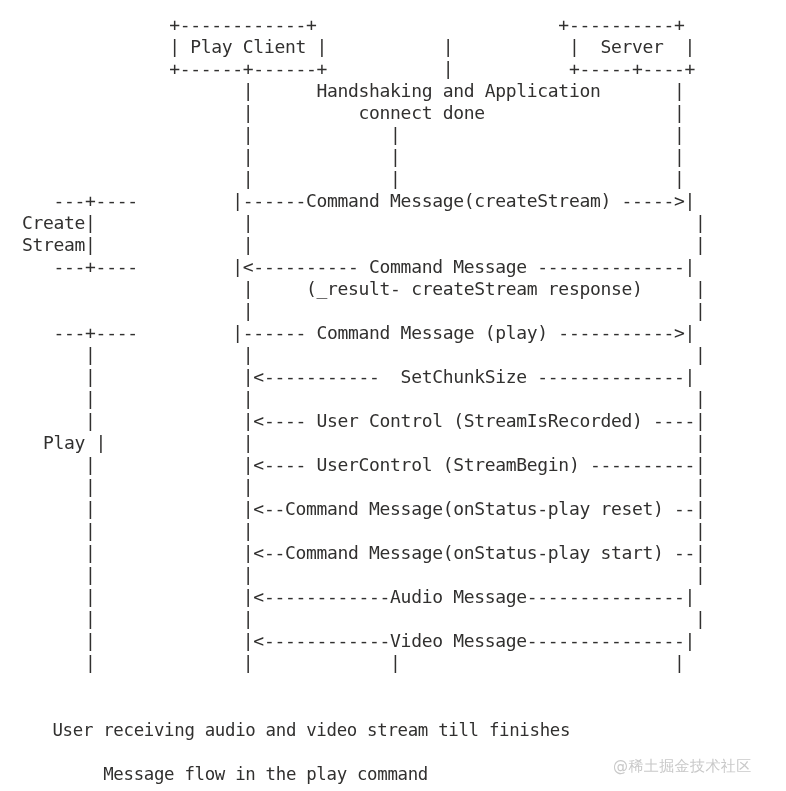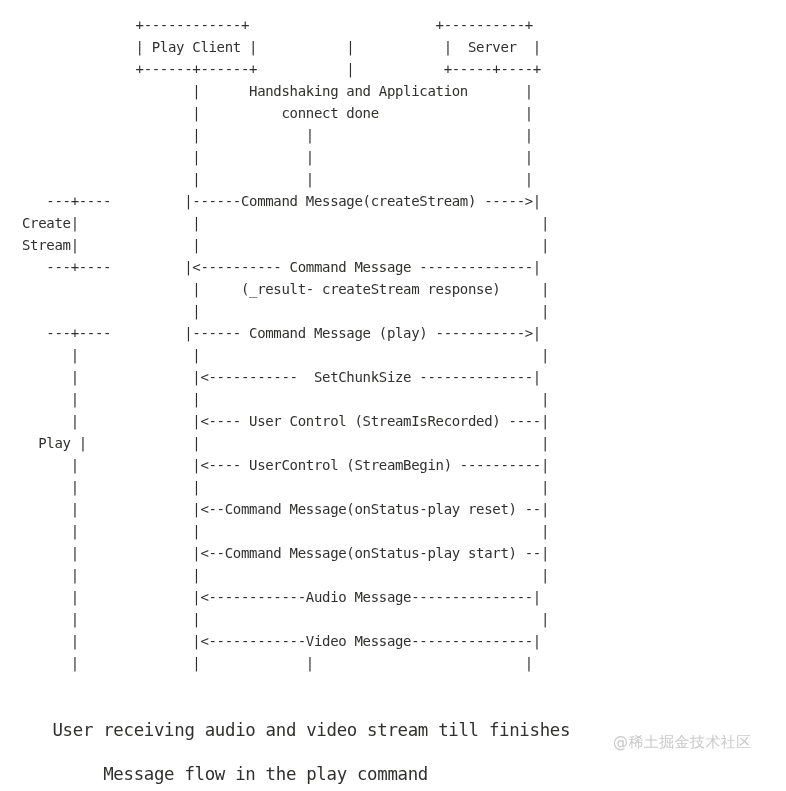--- a/index.html
+++ b/index.html
@@ -15,21 +15,21 @@
     overflow: hidden;
     font-family: "DejaVu Sans Mono", "Liberation Mono", monospace;
   }
 
   #ascii-diagram {
     position: absolute;
     left: 22px;
     top: 14px;
     width: 744px;
     font-family: "DejaVu Sans Mono", "Liberation Mono", monospace;
-    font-size: 14px;
+    font-size: 18px;
     line-height: 22px;
     letter-spacing: -0.32px;
     color: #31302f;
     white-space: pre;
     font-weight: 400;
     -webkit-font-smoothing: antialiased;
   }
 
   #caption-block {
     position: absolute;
@@ -40,21 +40,21 @@
     font-size: 17.4px;
     line-height: 44px;
     letter-spacing: -0.32px;
     color: #31302f;
     white-space: pre;
   }
 
   #watermark {
     position: absolute;
     left: 613px;
-    top: 732px;
+    top: 756px;
     font-family: "DejaVu Sans", "Liberation Sans", sans-serif;
     font-size: 15px;
     line-height: 20px;
     color: #c9c9c9;
     letter-spacing: 0.4px;
     white-space: pre;
     user-select: none;
   }
 </style>
 </head>

